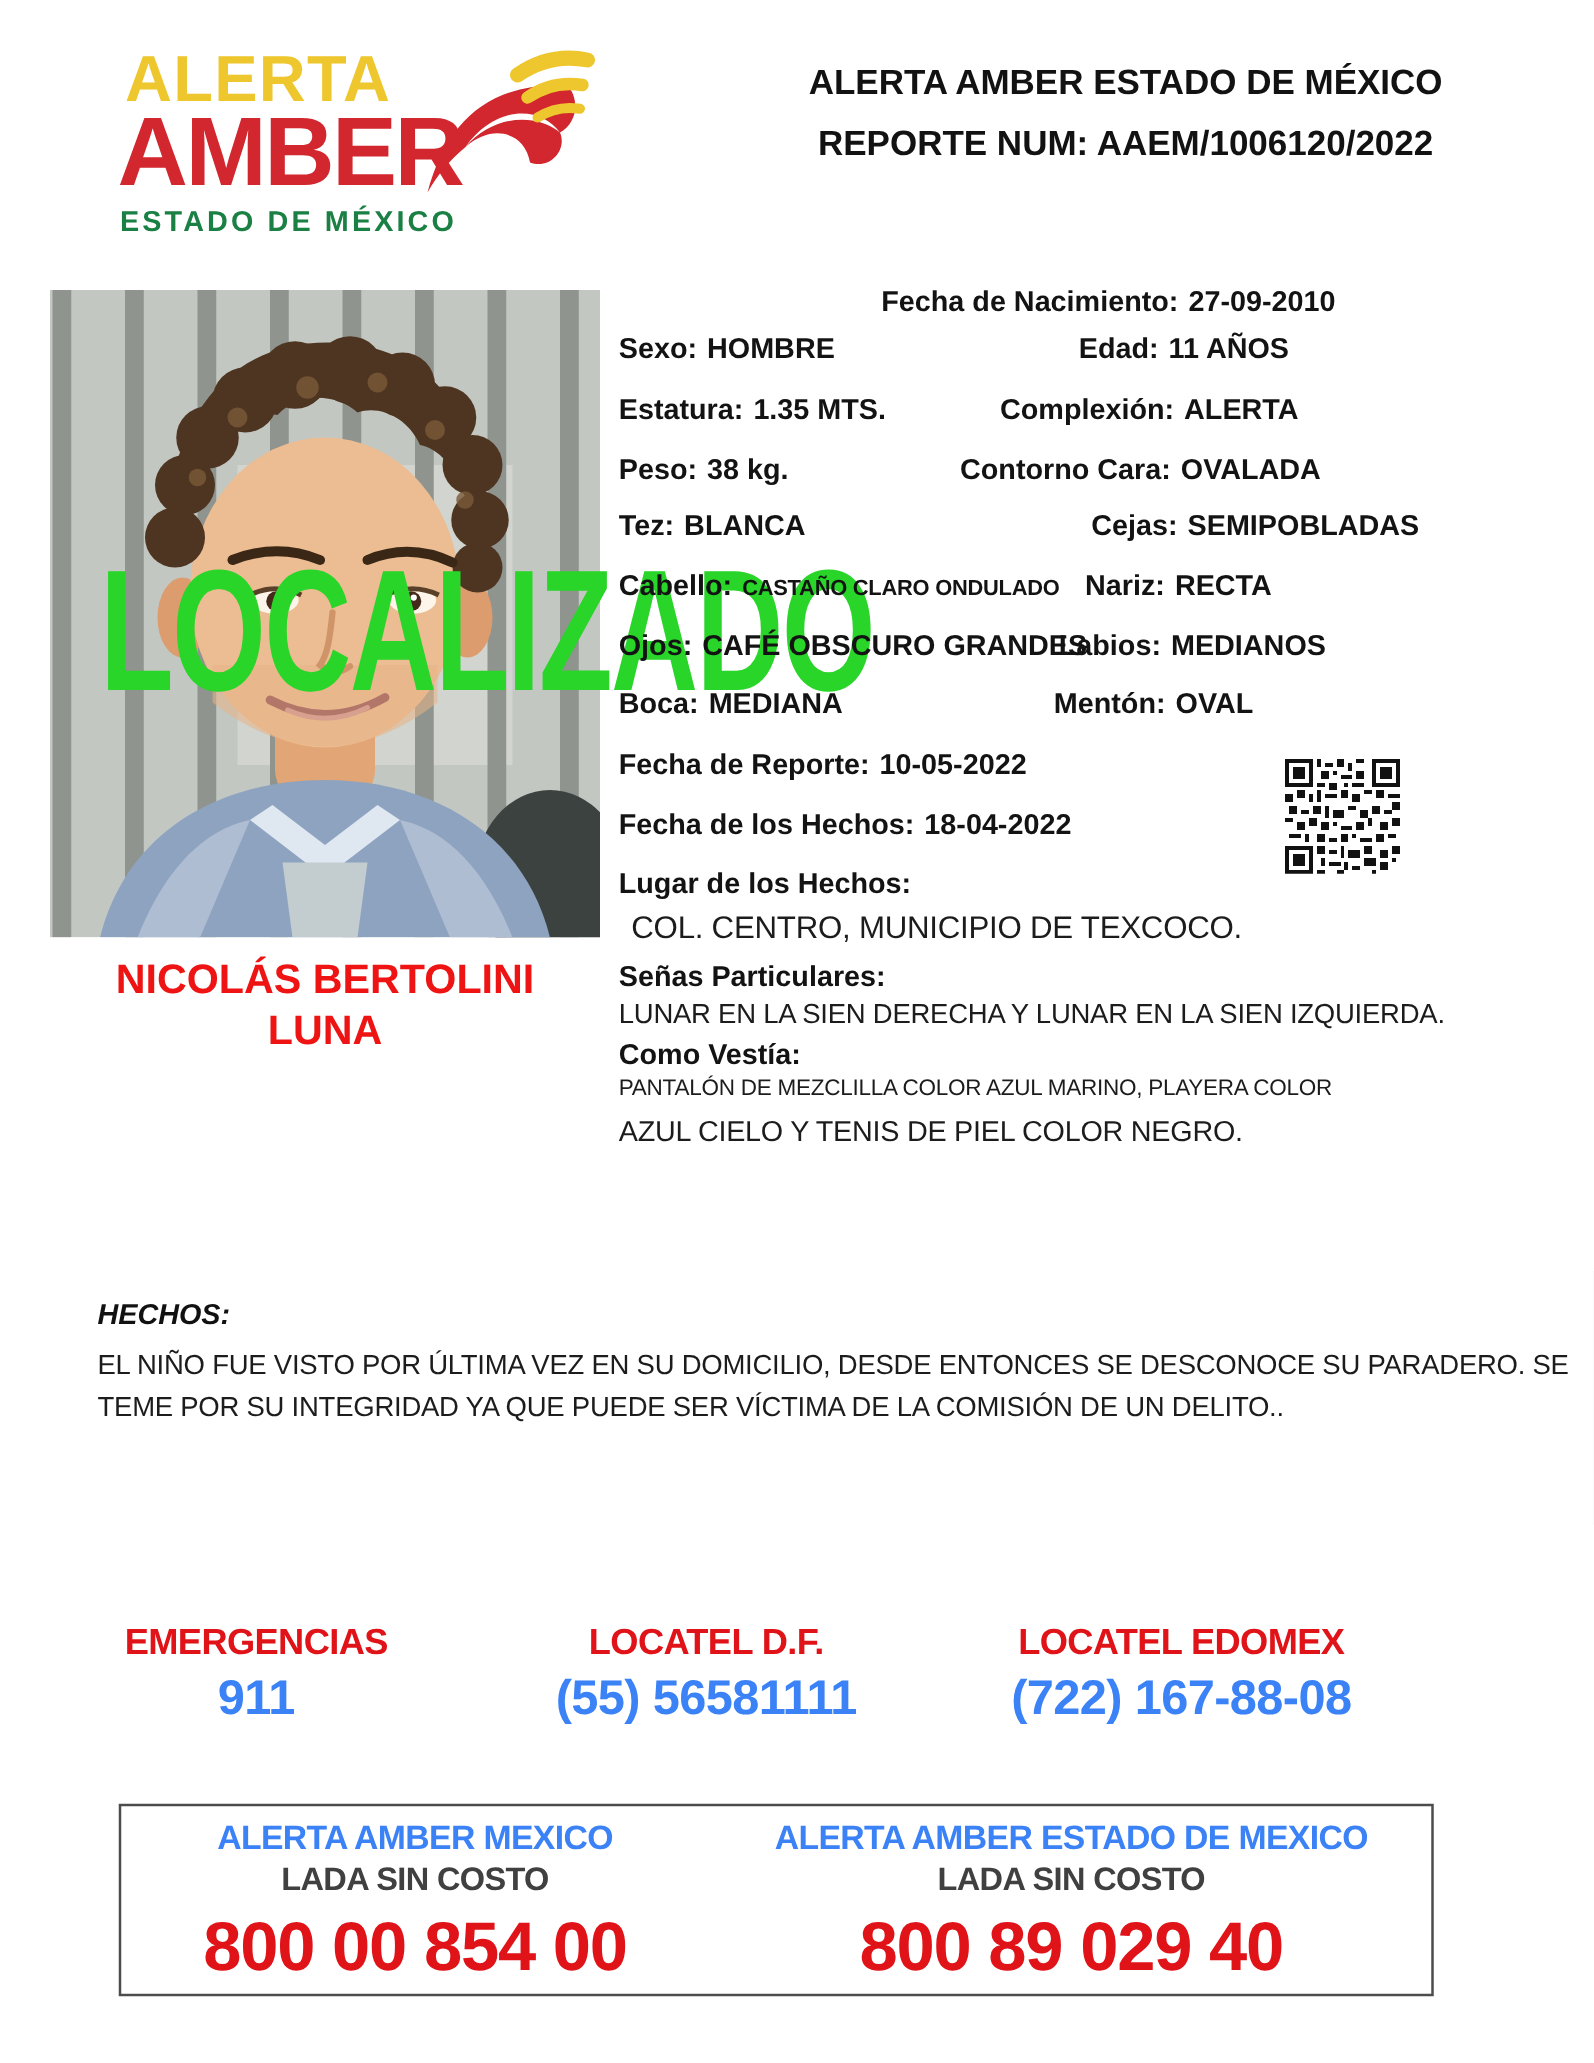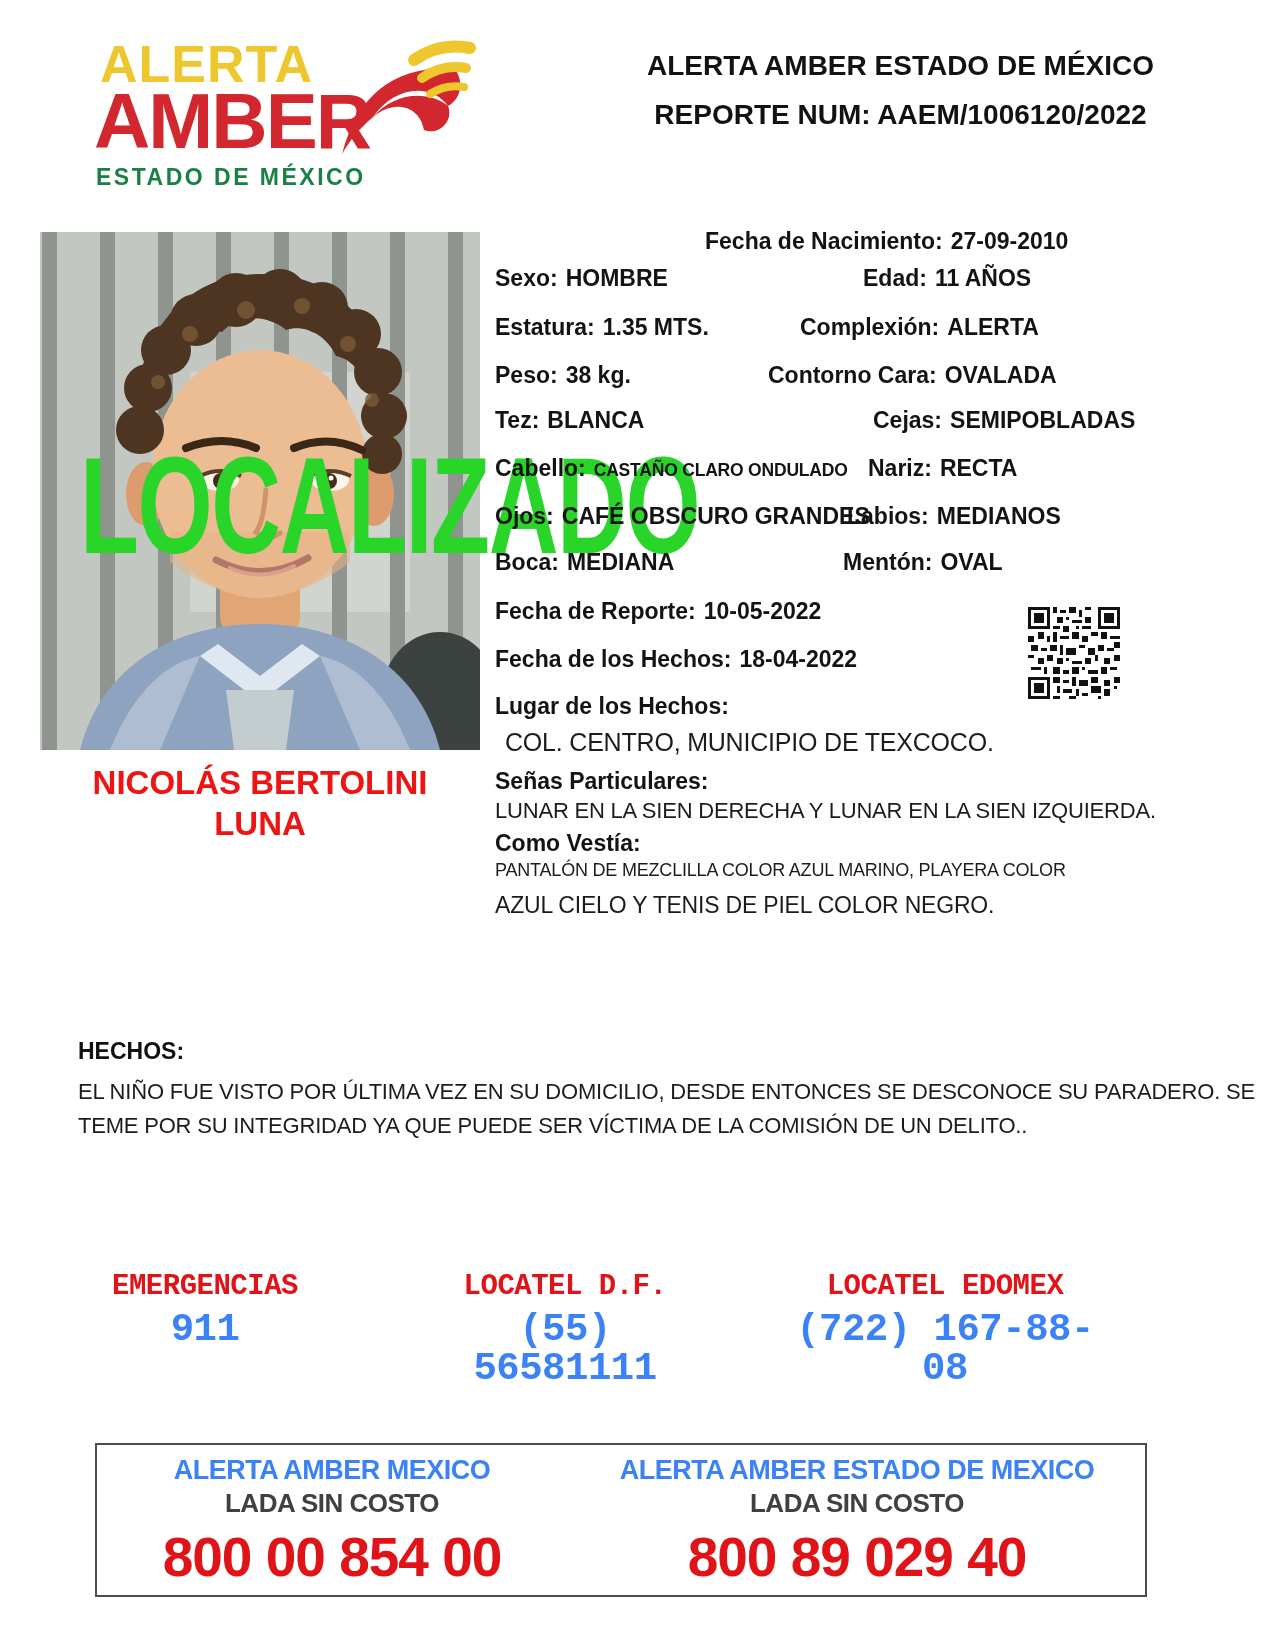--- a/index.html
+++ b/index.html
@@ -50,25 +50,25 @@
   .p2 .lbl{padding-right:8px;}
   .val-sm{font-size:17.5px;letter-spacing:-0.2px;}
   .vline{position:absolute;font-weight:normal;font-size:22px;letter-spacing:-0.2px;white-space:nowrap;color:#1c1c1c;}
   .vlug{font-size:25px;left:10px;}
 
   
   .qr{left:1028px;top:607px;width:92px;height:92px;z-index:3;}
 
   
   .hechos{left:78px;top:1040px;width:1130px;z-index:3;}
-  .hechos-label{font-size:23px;font-weight:bold;line-height:1;margin-bottom:12px;}
+  .hechos-label{font-size:23px;font-weight:bold;line-height:1;margin-bottom:12px;font-style:italic;}
   .hechos-line{font-size:22px;letter-spacing:-0.2px;line-height:1.55;white-space:nowrap;color:#1c1c1c;}
 
   
-  .contacts{left:0;top:1272px;width:1275px;height:110px;z-index:3;font-family:Liberation Mono, monospace;}
+  .contacts{left:0;top:1300px;width:1275px;height:110px;z-index:3;}
   .contact{position:absolute;text-align:center;}
   .contact .cname{font-size:29px;font-weight:bold;color:#e01318;letter-spacing:-0.5px;line-height:1;}
   .contact .cnum{font-size:39px;font-weight:bold;color:#3b82f6;letter-spacing:-0.5px;line-height:1;margin-top:10px;}
   .c1{left:60px;width:290px;}
   .c2{left:420px;width:290px;}
   .c3{left:790px;width:310px;}
 
   
   .footer-box{left:95px;top:1443px;width:1048px;height:150px;border:2px solid #4c4c4c;z-index:3;background:#fff;}
   .fcol{position:absolute;top:12px;text-align:center;}

